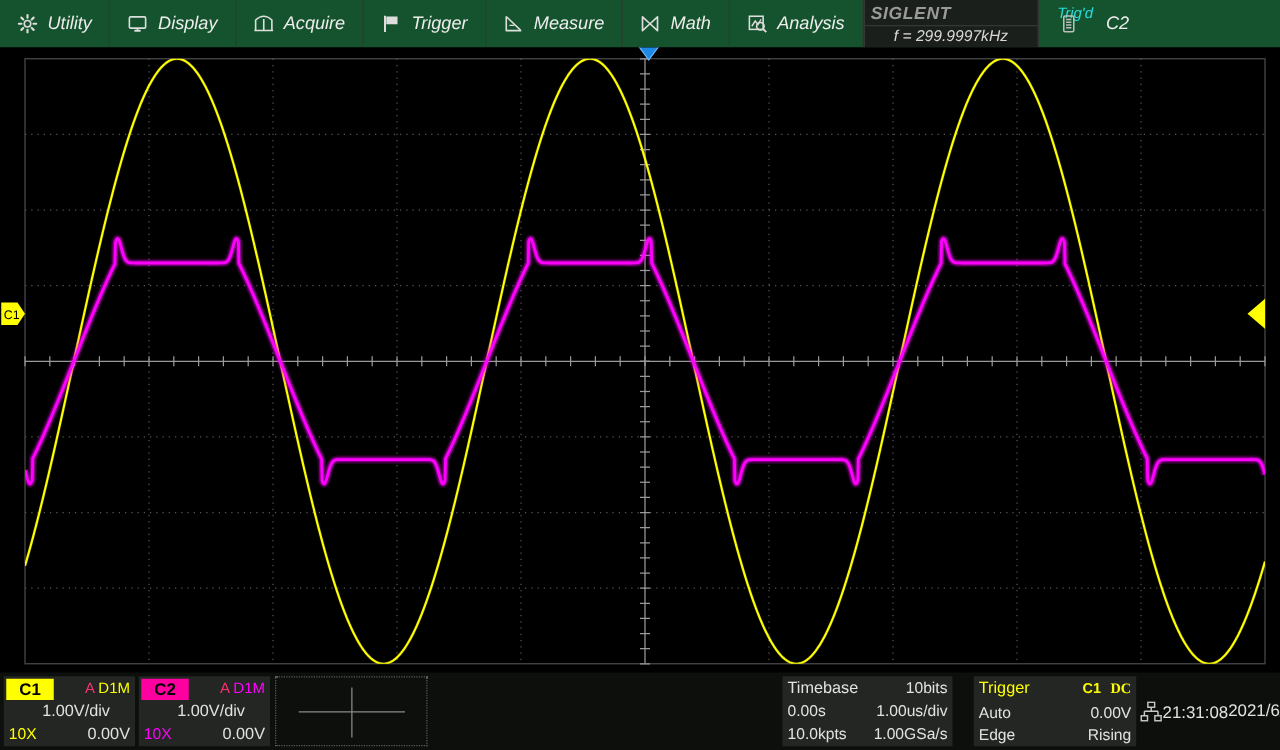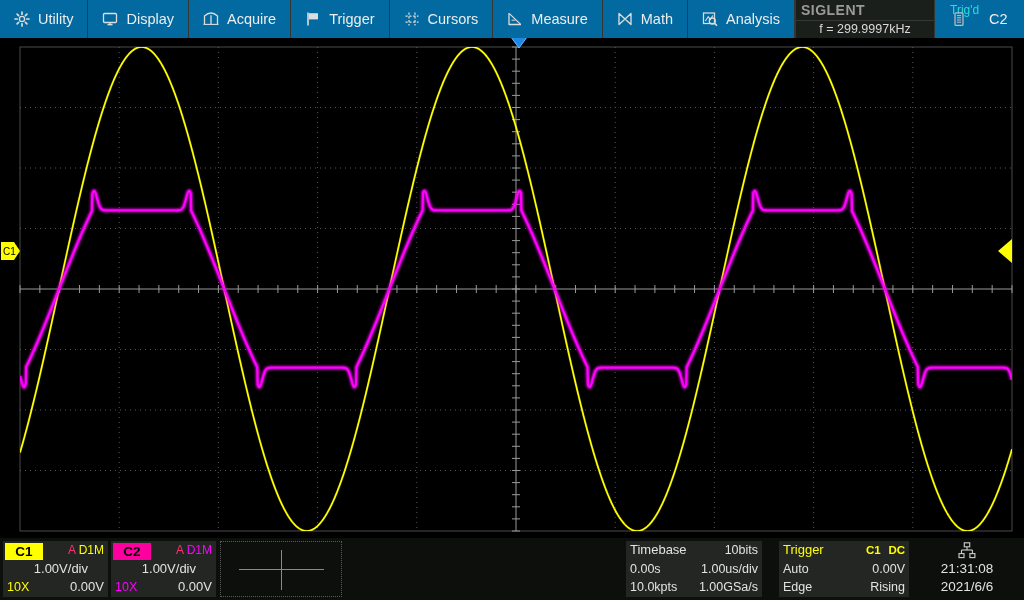--- a/index.html
+++ b/index.html
@@ -7,22 +7,23 @@
   body{
     width:1024px;height:600px;overflow:hidden;
     font-family:"Liberation Sans","DejaVu Sans",sans-serif;
     color:#e8e8e8;-webkit-font-smoothing:none;
   }
   #app{position:relative;width:1024px;height:600px;background:#000;}
 
   
   #menubar{
     position:absolute;left:0;top:0;width:1024px;height:38px;
-    background:#0369a1;display:flex;align-items:center;
+    background:#14532d;display:flex;align-items:center;
     box-sizing:border-box;
+    font-style:italic;
   }
   .menu-item{
     display:flex;align-items:center;gap:8px;
     padding:0 14px;height:38px;box-sizing:border-box;
     border-right:1px solid #343834;
     font-size:14.5px;color:#ededed;white-space:nowrap;
   }
   .menu-item:first-child{border-left:none;}
   .mi-label{line-height:1;}
   .mi-icon{width:16px;height:16px;display:block;flex:0 0 16px;}
@@ -100,25 +101,25 @@
     font-size:13px;display:flex;flex-direction:column;
   }
   #timebase-box{width:136px;margin-right:17px;}
   #trigger-box{width:130px;margin-right:3px;}
   .ib-row{display:flex;justify-content:space-between;padding:0 4px;line-height:18.6px;white-space:nowrap;}
   .ib-row.head{font-size:13px;}
   .ib-title{color:#e2e2e2;}
   .ib-title.yellow{color:#ffff00;}
   .ib-right{color:#e2e2e2;font-size:12.5px;}
   .tag-c1{color:#ffff00;font-size:11.5px;font-weight:bold;}
-  .tag-dc{color:#ffff00;font-size:11.5px;font-weight:bold;margin-left:4px;}
+  .tag-dc{color:#ffff00;font-size:11.5px;font-weight:bold;margin-left:4px;font-family:Liberation Serif, serif;}
 
   #clock-box{
     width:110px;height:56px;margin-top:3px;margin-right:2px;
-    display:flex;flex-direction:column;align-items:center;justify-content:flex-start;
+    display:flex;flex-direction:row;align-items:center;justify-content:flex-start;
   }
   #net-icon{margin-top:1px;height:17px;}
   #clock-time{font-size:13.5px;line-height:19px;color:#e2e2e2;}
   #clock-date{font-size:13.5px;line-height:18px;color:#e2e2e2;}
 </style>
 </head>
 <body>
 
 <div id="app">
 
@@ -168,33 +169,20 @@
     <div class="menu-item">
       <span class="mi-icon">
         <svg viewBox="0 0 16 16" width="16" height="16">
           <line x1="3" y1="1.5" x2="3" y2="14.5" stroke="#ddd" stroke-width="1.6"></line>
           <path d="M4 2.2 H13 V8.4 H4 Z" fill="#ddd"></path>
         </svg>
       </span>
       <span class="mi-label">Trigger</span>
     </div>
 
-    <div class="menu-item">
-      <span class="mi-icon">
-        <svg viewBox="0 0 16 16" width="16" height="16">
-          <g stroke="#ddd" stroke-width="1.25">
-            <line x1="5" y1="1.5" x2="5" y2="14.5" stroke-dasharray="2.2 1.6"></line>
-            <line x1="11" y1="1.5" x2="11" y2="14.5" stroke-dasharray="2.2 1.6"></line>
-            <line x1="1.5" y1="5" x2="14.5" y2="5" stroke-dasharray="2.2 1.6"></line>
-            <line x1="1.5" y1="11" x2="14.5" y2="11" stroke-dasharray="2.2 1.6"></line>
-          </g>
-        </svg>
-      </span>
-      <span class="mi-label">Cursors</span>
-    </div>
 
     <div class="menu-item">
       <span class="mi-icon">
         <svg viewBox="0 0 16 16" width="16" height="16">
           <path d="M2 2 V13.5 H14" fill="none" stroke="#ddd" stroke-width="1.3" stroke-linejoin="round"></path>
           <line x1="2.4" y1="2.6" x2="13.4" y2="13.1" stroke="#ddd" stroke-width="1.2"></line>
           <line x1="4.6" y1="9.2" x2="8.4" y2="9.2" stroke="#ddd" stroke-width="1"></line>
         </svg>
       </span>
       <span class="mi-label">Measure</span>

